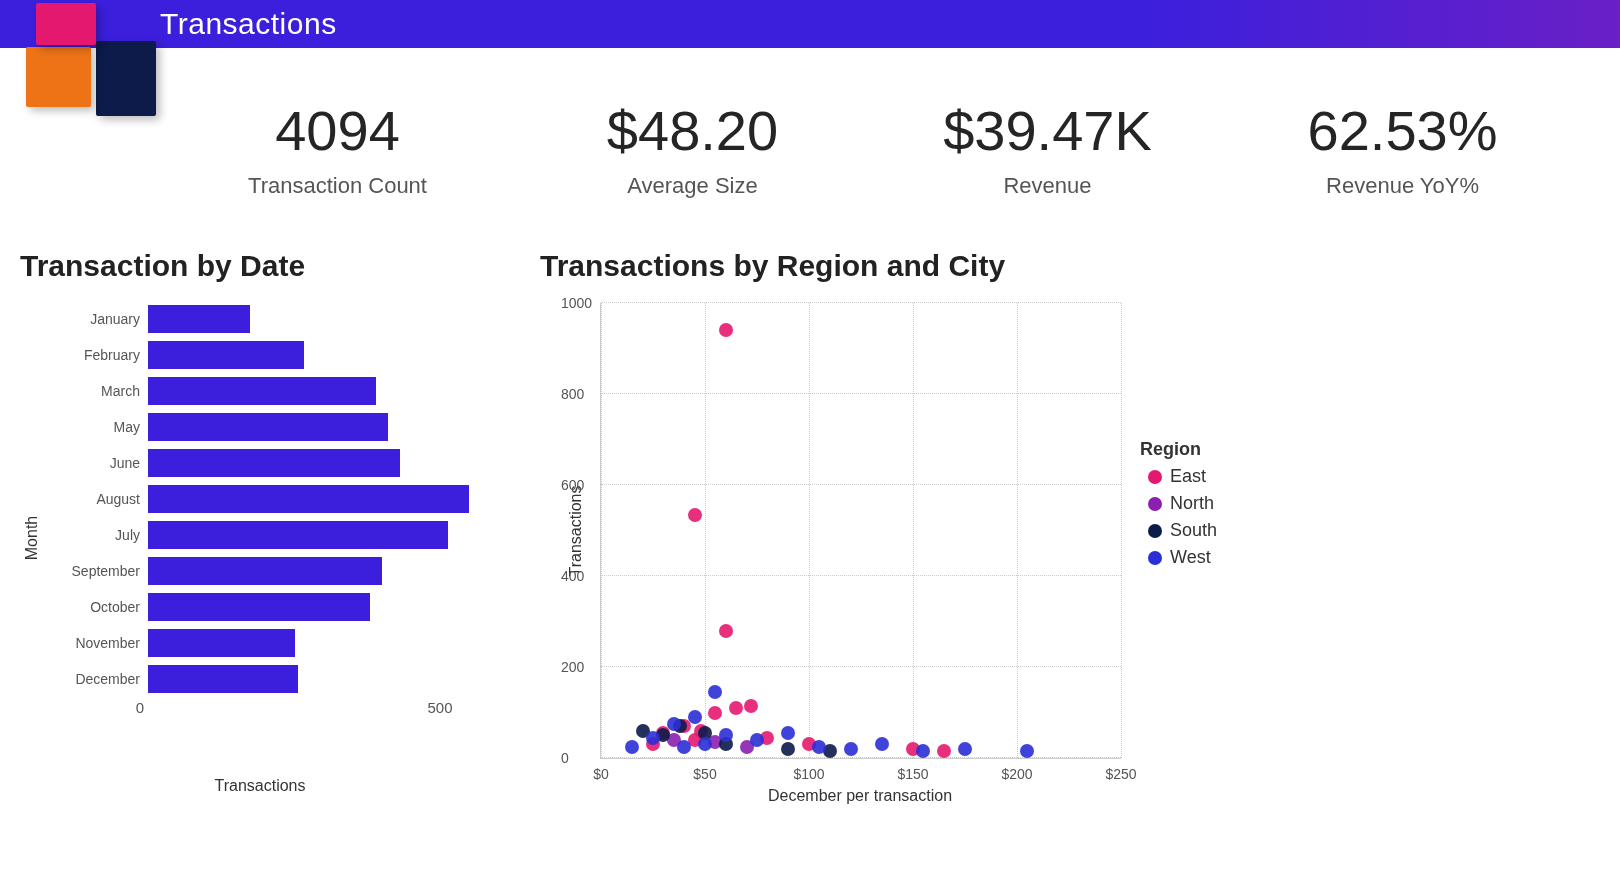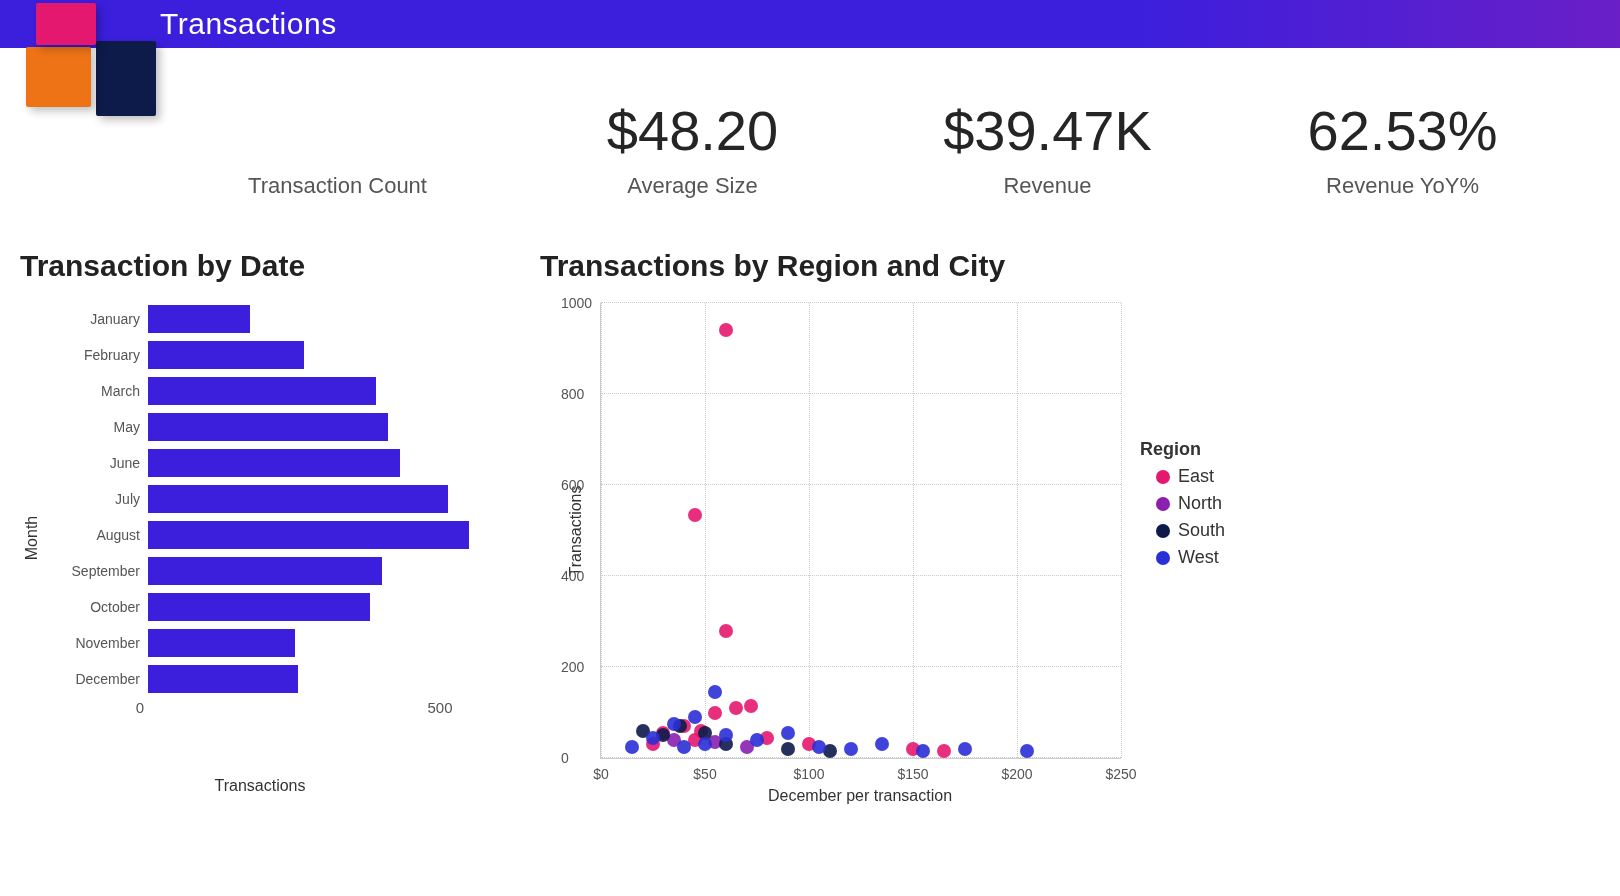--- a/index.html
+++ b/index.html
@@ -183,37 +183,38 @@
   }
 
   .legend {
     position:absolute;
     left: 600px;
     top: 190px;
     font-size:18px;
     color:#333;
   }
   .legend-title { font-weight:600; margin-bottom:6px; }
-  .legend-item { display:flex; align-items:center; margin:6px 16px; }
+  .legend-item { display:flex; align-items:center; margin:6px 8px; }
   .legend-dot  { width:14px; height:14px; border-radius:50%; margin-right:8px; }
 </style>
 </head>
 <body>
 
 <div class="header-bar">
   <div class="header-title">Transactions</div>
 </div>
 <div class="logo-blocks">
   <div class="blk-pink"></div>
   <div class="blk-orange"></div>
   <div class="blk-navy"></div>
 </div>
 
 <div class="kpi-row">
   <div class="kpi">
+    <div class="kpi-value">4094</div>
     <div class="kpi-label">Transaction Count</div>
   </div>
   <div class="kpi">
     <div class="kpi-value">$48.20</div>
     <div class="kpi-label">Average Size</div>
   </div>
   <div class="kpi">
     <div class="kpi-value">$39.47K</div>
     <div class="kpi-label">Revenue</div>
   </div>
@@ -254,29 +255,29 @@
               <div class="bar-fill" style="width:240px;background:#3b1fdd;"></div>
             </div>
           </div>
           <div class="bar-row">
             <div class="bar-cat">June</div>
             <div class="bar-track" style="width:330px">
               <div class="bar-fill" style="width:252px;background:#3b1fdd;"></div>
             </div>
           </div>
           <div class="bar-row">
+            <div class="bar-cat">August</div>
+            <div class="bar-track" style="width:330px">
+              <div class="bar-fill" style="width:321px;background:#3b1fdd;"></div>
+            </div>
+          </div>
+          <div class="bar-row">
             <div class="bar-cat">July</div>
             <div class="bar-track" style="width:330px">
               <div class="bar-fill" style="width:300px;background:#3b1fdd;"></div>
-            </div>
-          </div>
-          <div class="bar-row">
-            <div class="bar-cat">August</div>
-            <div class="bar-track" style="width:330px">
-              <div class="bar-fill" style="width:321px;background:#3b1fdd;"></div>
             </div>
           </div>
           <div class="bar-row">
             <div class="bar-cat">September</div>
             <div class="bar-track" style="width:330px">
               <div class="bar-fill" style="width:234px;background:#3b1fdd;"></div>
             </div>
           </div>
           <div class="bar-row">
             <div class="bar-cat">October</div>

